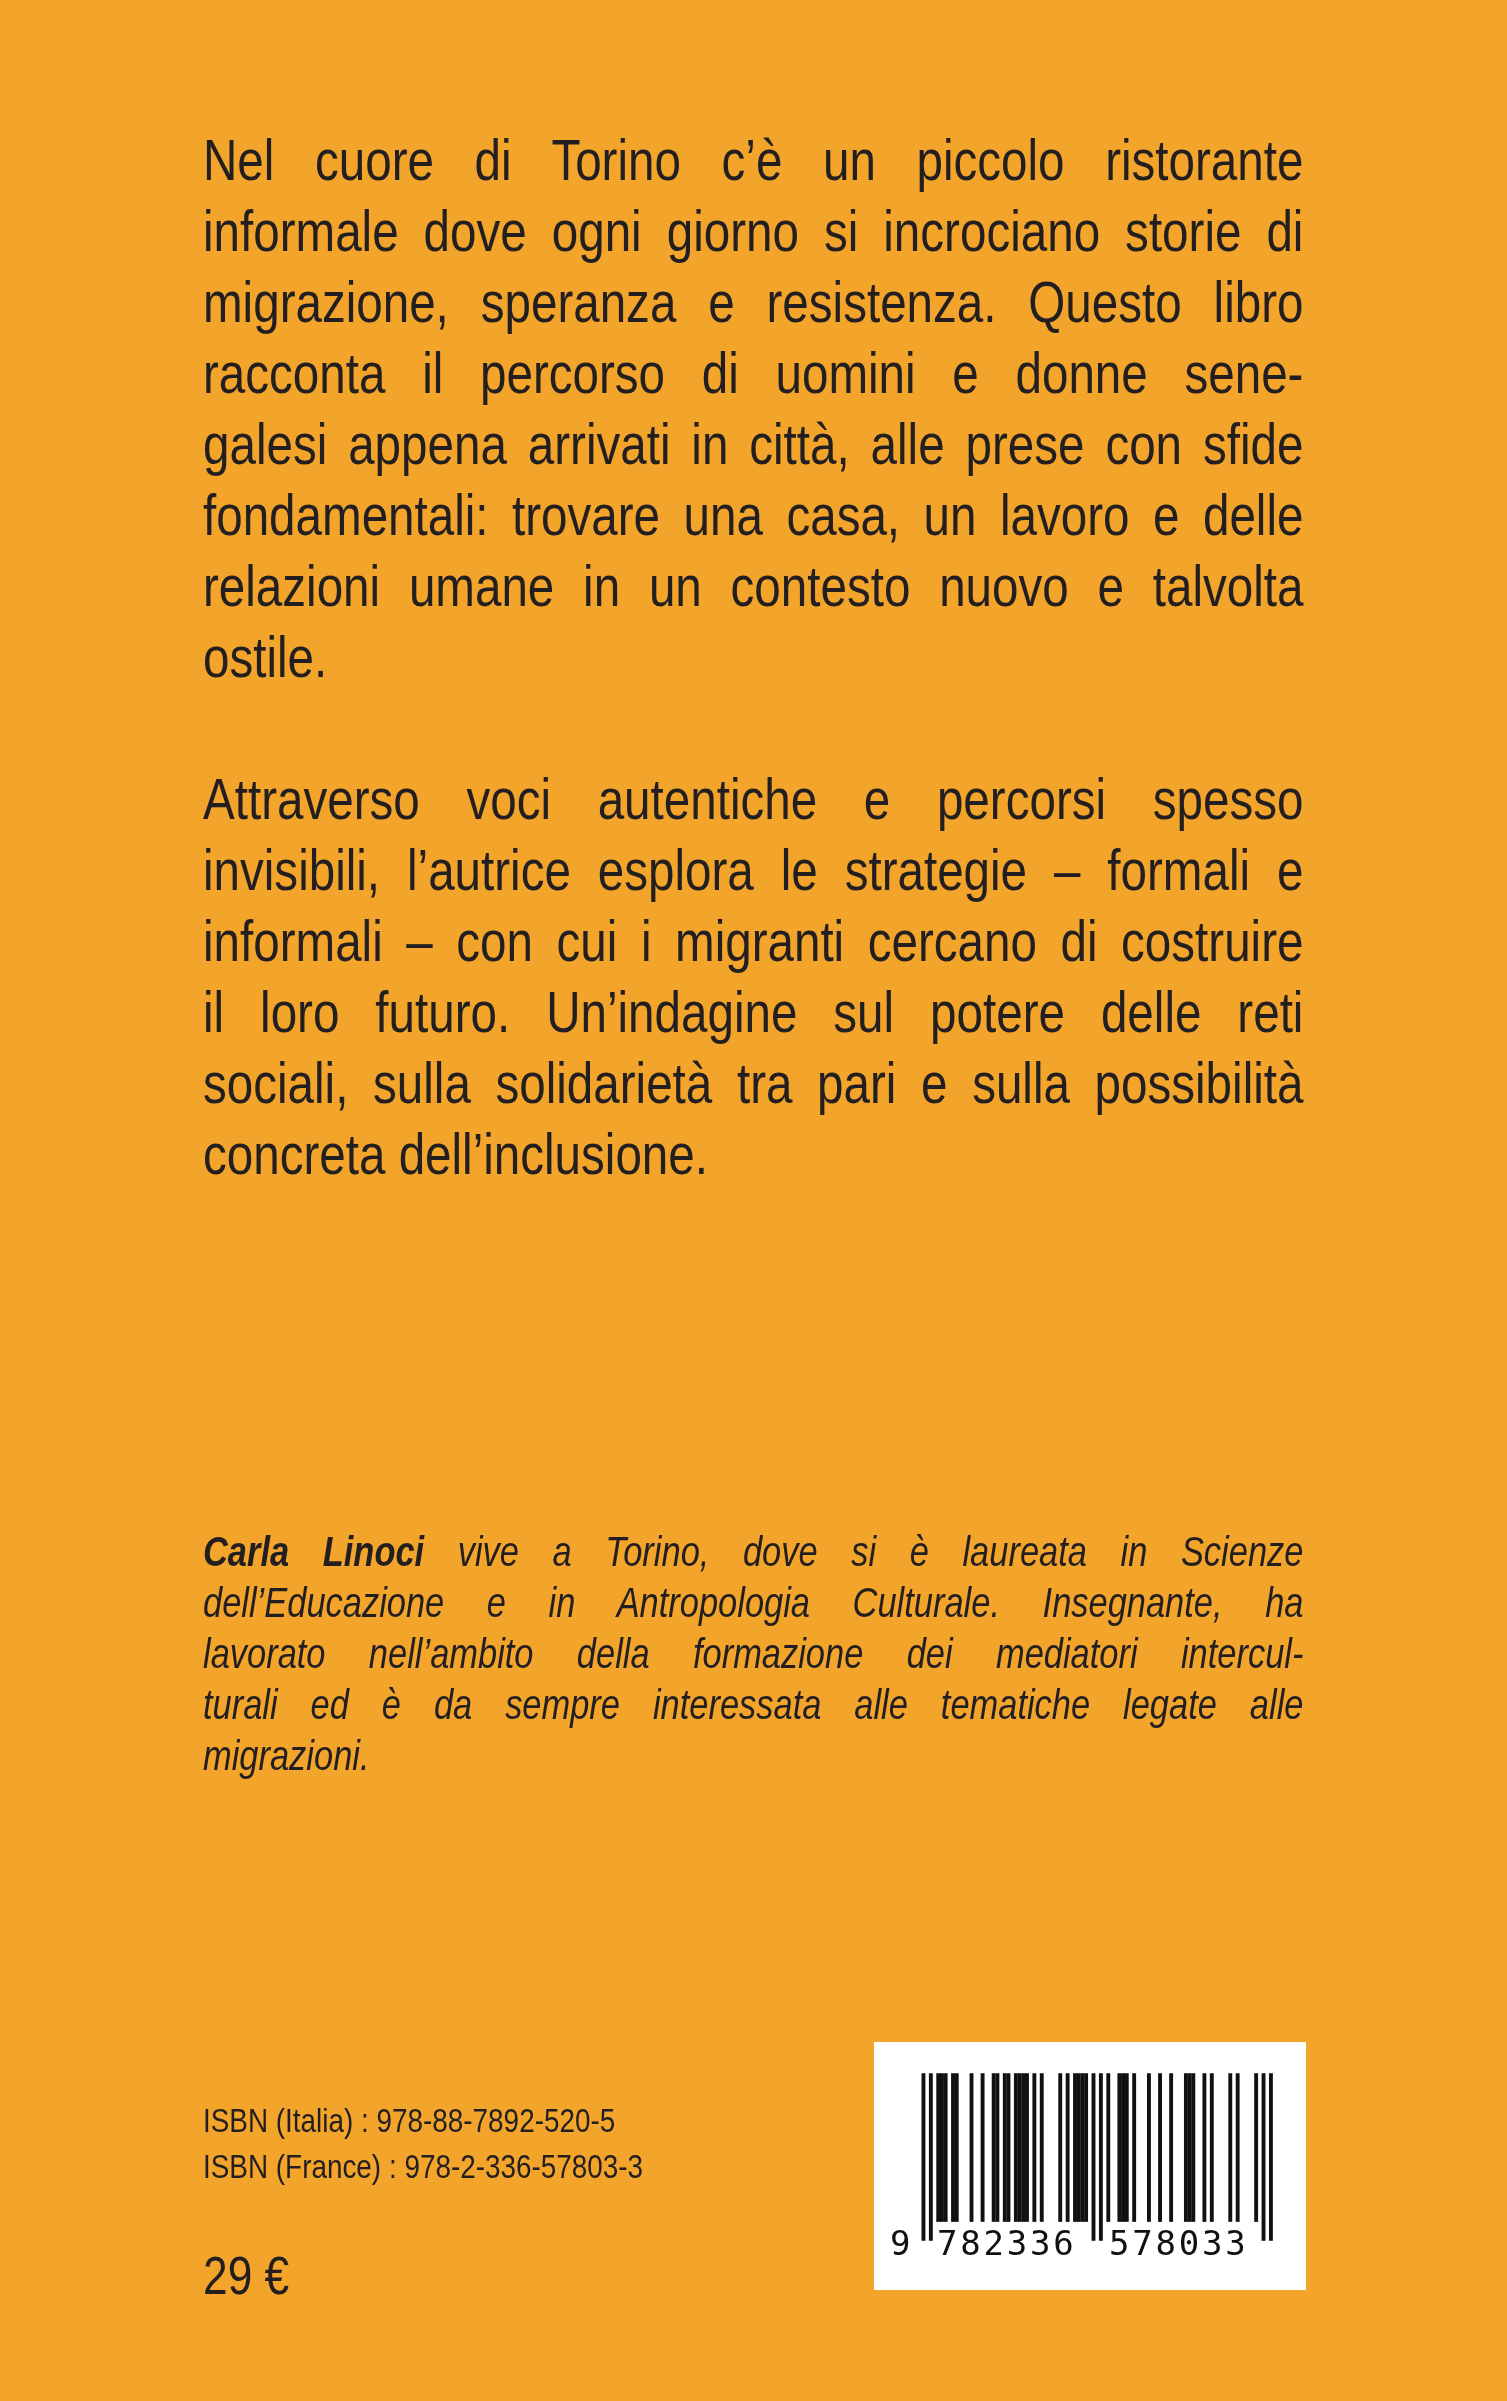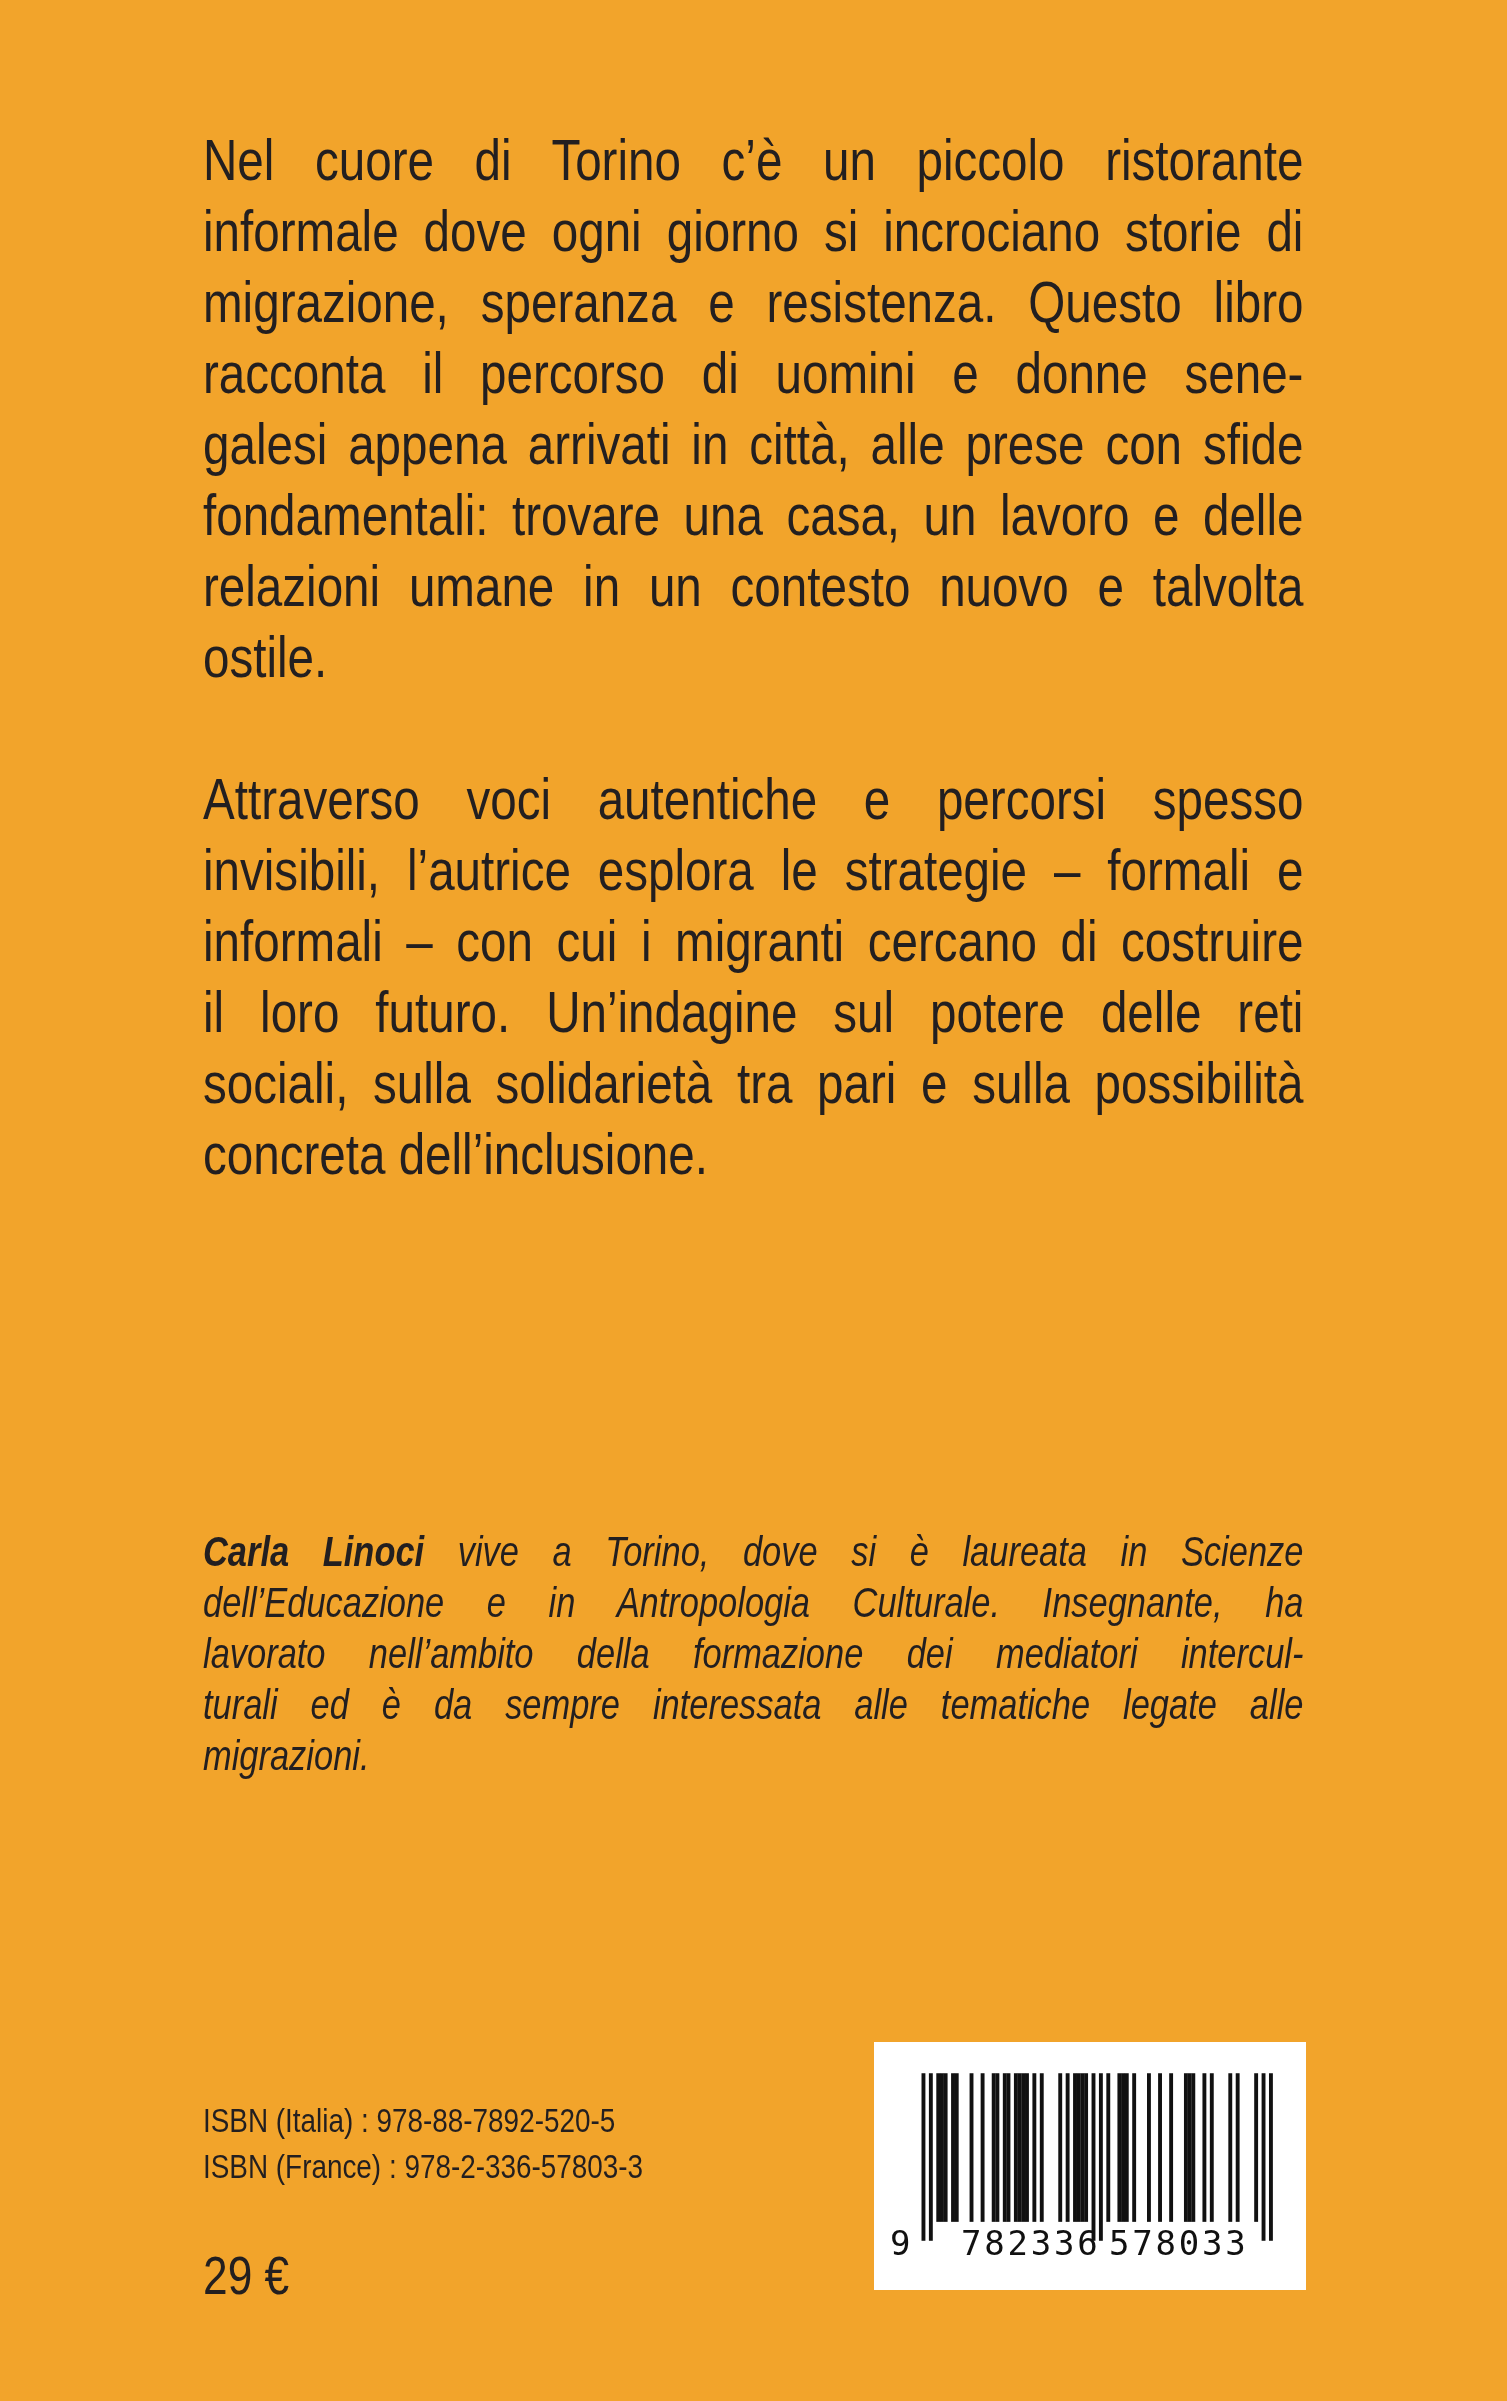--- a/index.html
+++ b/index.html
@@ -149,15 +149,15 @@
         <rect x="354.61" y="33" width="4.11" height="157"></rect>
         <rect x="374.14" y="33" width="4.11" height="157"></rect>
         <rect x="381.95" y="33" width="4.11" height="157"></rect>
         <rect x="401.47" y="33" width="4.11" height="157"></rect>
         <rect x="409.28" y="33" width="4.11" height="177"></rect>
         <rect x="417.09" y="33" width="4.11" height="177"></rect>
       </g>
   </svg>
 </div>
 <div class="digits" style="left:890px;">9</div>
-<div class="digits" style="left:961px; letter-spacing:2.8px;">782336</div>
+<div class="digits" style="left:937px; letter-spacing:2.8px;">782336</div>
 <div class="digits" style="left:1109px; letter-spacing:2.8px;">578033</div>
 
 
 </body></html>

